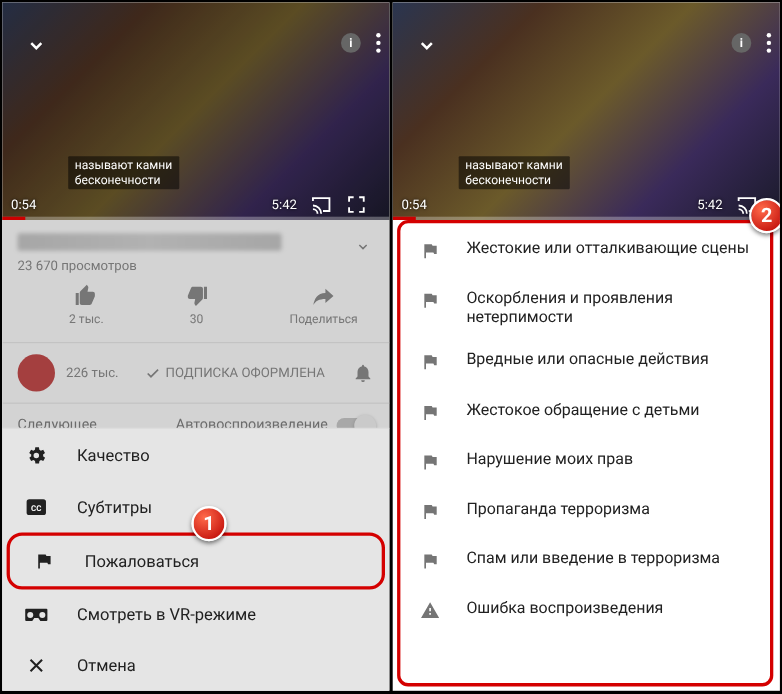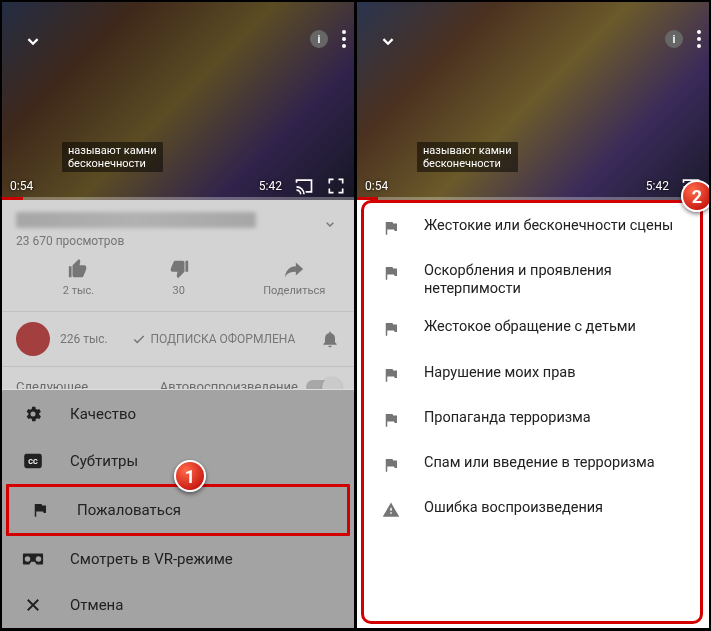--- a/index.html
+++ b/index.html
@@ -32,21 +32,21 @@
     font-size: 11px; line-height: 1.2; border-radius: 1px;
   }
   .chevron-down {
     position: absolute; top: 28px; left: 20px; cursor: pointer;
   }
   .topright { position:absolute; top: 28px; right: 8px; display:flex; gap:14px; align-items:center; }
   .info-badge { width:18px; height:18px; border-radius:50%; background:#666; display:flex; align-items:center; justify-content:center; font-size:11px; font-weight:bold; color:#fff; cursor:pointer;}
   .dots { display:flex; flex-direction:column; gap:3px; cursor:pointer;}
   .dots span { width:4px; height:4px; border-radius:50%; background:#fff; }
   .player-ctrls {
-    position:absolute; left:0; right:0; bottom:4px; display:flex; align-items:center; justify-content:space-between;
+    position:absolute; left:0; right:12px; bottom:4px; display:flex; align-items:center; justify-content:space-between;
     padding: 0 8px; font-size:12px;
   }
   .pctime { text-shadow: 0 0 3px #000; }
   .pright { display:flex; gap:12px; align-items:center; }
   .progress { position:absolute; left:0; right:0; bottom:0; height:3px; background:rgba(255,255,255,0.3); }
   .progress i { display:block; height:100%; width:6%; background:#cc0000; }
   .dim-content { position:absolute; left:0; right:0; top:198px; bottom:0; background:#fff; }
   .dim-content::before { content:""; position:absolute; inset:0; background:rgba(128,128,128,0.35); pointer-events:none; z-index:3; }
   .vid-meta { padding: 12px 14px 8px; position:relative; }
   .blurred-title { height:16px; width:240px; background:linear-gradient(90deg,#bbb,#ccc,#bbb); border-radius:2px; filter:blur(2px);}
@@ -56,21 +56,21 @@
   .action { display:flex; flex-direction:column; align-items:center; gap:4px; font-size:11px; cursor:pointer;margin-left:32px;}
   .action svg { width:22px; height:22px; fill:#707070;}
   .channel-row { display:flex; align-items:center; gap:10px; padding:10px 14px; border-top:1px solid #e4e4e4; border-bottom:1px solid #e4e4e4; color:#707070;}
   .avatar { width:34px; height:34px; border-radius:50%; background:#b71c1c; display:flex; align-items:center; justify-content:center; color:#fff; font-size:8px; font-weight:bold;}
   .channel-subs { font-size:12px;}
   .subscribed { flex:1; text-align:center; font-size:12px; color:#707070; display:flex; align-items:center; justify-content:center; gap:4px;}
   .autoplay-row { display:flex; justify-content:space-between; align-items:center; padding:12px 14px; font-size:13px; color:#606060;}
   .toggle { width:34px; height:14px; background:#bdbdbd; border-radius:7px; position:relative; cursor:pointer;}
   .toggle i { position:absolute; right:-2px; top:-3px; width:20px; height:20px; border-radius:50%; background:#f1f1f1; box-shadow:0 1px 3px rgba(0,0,0,0.3);}
   .sheet {
-    position:absolute; left:0; right:0; bottom:0; background:#a3a3a3; z-index:5;
+    position:absolute; left:0; right:0; bottom:0; background:#e5e5e5; z-index:5;
     border-top:1px solid #ddd;
   }
   .sheet-row { display:flex; align-items:center; gap:26px; padding:14px 20px; font-size:15px; color:#212121; cursor:pointer;}
   .sheet-row .ic { width:22px; display:flex; justify-content:center;}
   .hl-box { border:3px solid #d40000; border-radius:10px; }
   .callout {
     position:absolute; width:32px; height:32px; border-radius:50%;
     background: radial-gradient(circle at 35% 30%, #ff6a4a, #b80000);
     border:2px solid #fff; box-shadow:0 2px 4px rgba(0,0,0,0.5);
     color:#fff; font-weight:bold; font-size:18px;
@@ -187,21 +187,21 @@
     </div>
     <div class="sheet-row">
       <span class="ic">
           <svg width="20" height="16" viewBox="0 0 24 20">
             <rect x="1" y="1" width="22" height="18" rx="3" fill="#212121"></rect>
             <text x="12" y="14" text-anchor="middle" font-size="9" fill="#fff" font-weight="bold">CC</text>
           </svg>
         </span>
       <span>Субтитры</span>
     </div>
-    <div class="sheet-row hl-box" style="margin:0 4px;border-radius:1px;">
+    <div class="sheet-row hl-box" style="margin:0 4px;border-radius:14px;">
       <span class="ic">
           <svg class="flag-svg" viewBox="0 0 24 24">
             <path fill="#212121" d="M5 3v18h2v-7h9l1 2h3V6h-5l-1-2H5z"></path>
           </svg>
         </span>
       <span>Пожаловаться</span>
     </div>
     <div class="sheet-row">
       <span class="ic">
           <svg width="22" height="16" viewBox="0 0 24 16">
@@ -254,27 +254,33 @@
     <div class="progress">
         <i></i>
       </div>
   </div>
 
   <div class="report-list">
     <div class="rrow">
         <span class="ic"><svg class="flag-svg" viewBox="0 0 24 24">
             <path d="M5 3v18h2v-7h9l1 2h3V6h-5l-1-2H5z"></path>
           </svg></span>
-        <span>Жестокие или бесконечности сцены</span>
+        <span>Жестокие или отталкивающие сцены</span>
       </div>
     <div class="rrow">
         <span class="ic"><svg class="flag-svg" viewBox="0 0 24 24">
             <path d="M5 3v18h2v-7h9l1 2h3V6h-5l-1-2H5z"></path>
           </svg></span>
         <span>Оскорбления и проявления нетерпимости</span>
+      </div>
+    <div class="rrow">
+        <span class="ic"><svg class="flag-svg" viewBox="0 0 24 24">
+            <path d="M5 3v18h2v-7h9l1 2h3V6h-5l-1-2H5z"></path>
+          </svg></span>
+        <span>Вредные или опасные действия</span>
       </div>
     <div class="rrow">
         <span class="ic"><svg class="flag-svg" viewBox="0 0 24 24">
             <path d="M5 3v18h2v-7h9l1 2h3V6h-5l-1-2H5z"></path>
           </svg></span>
         <span>Жестокое обращение с детьми</span>
       </div>
     <div class="rrow">
         <span class="ic"><svg class="flag-svg" viewBox="0 0 24 24">
             <path d="M5 3v18h2v-7h9l1 2h3V6h-5l-1-2H5z"></path>

